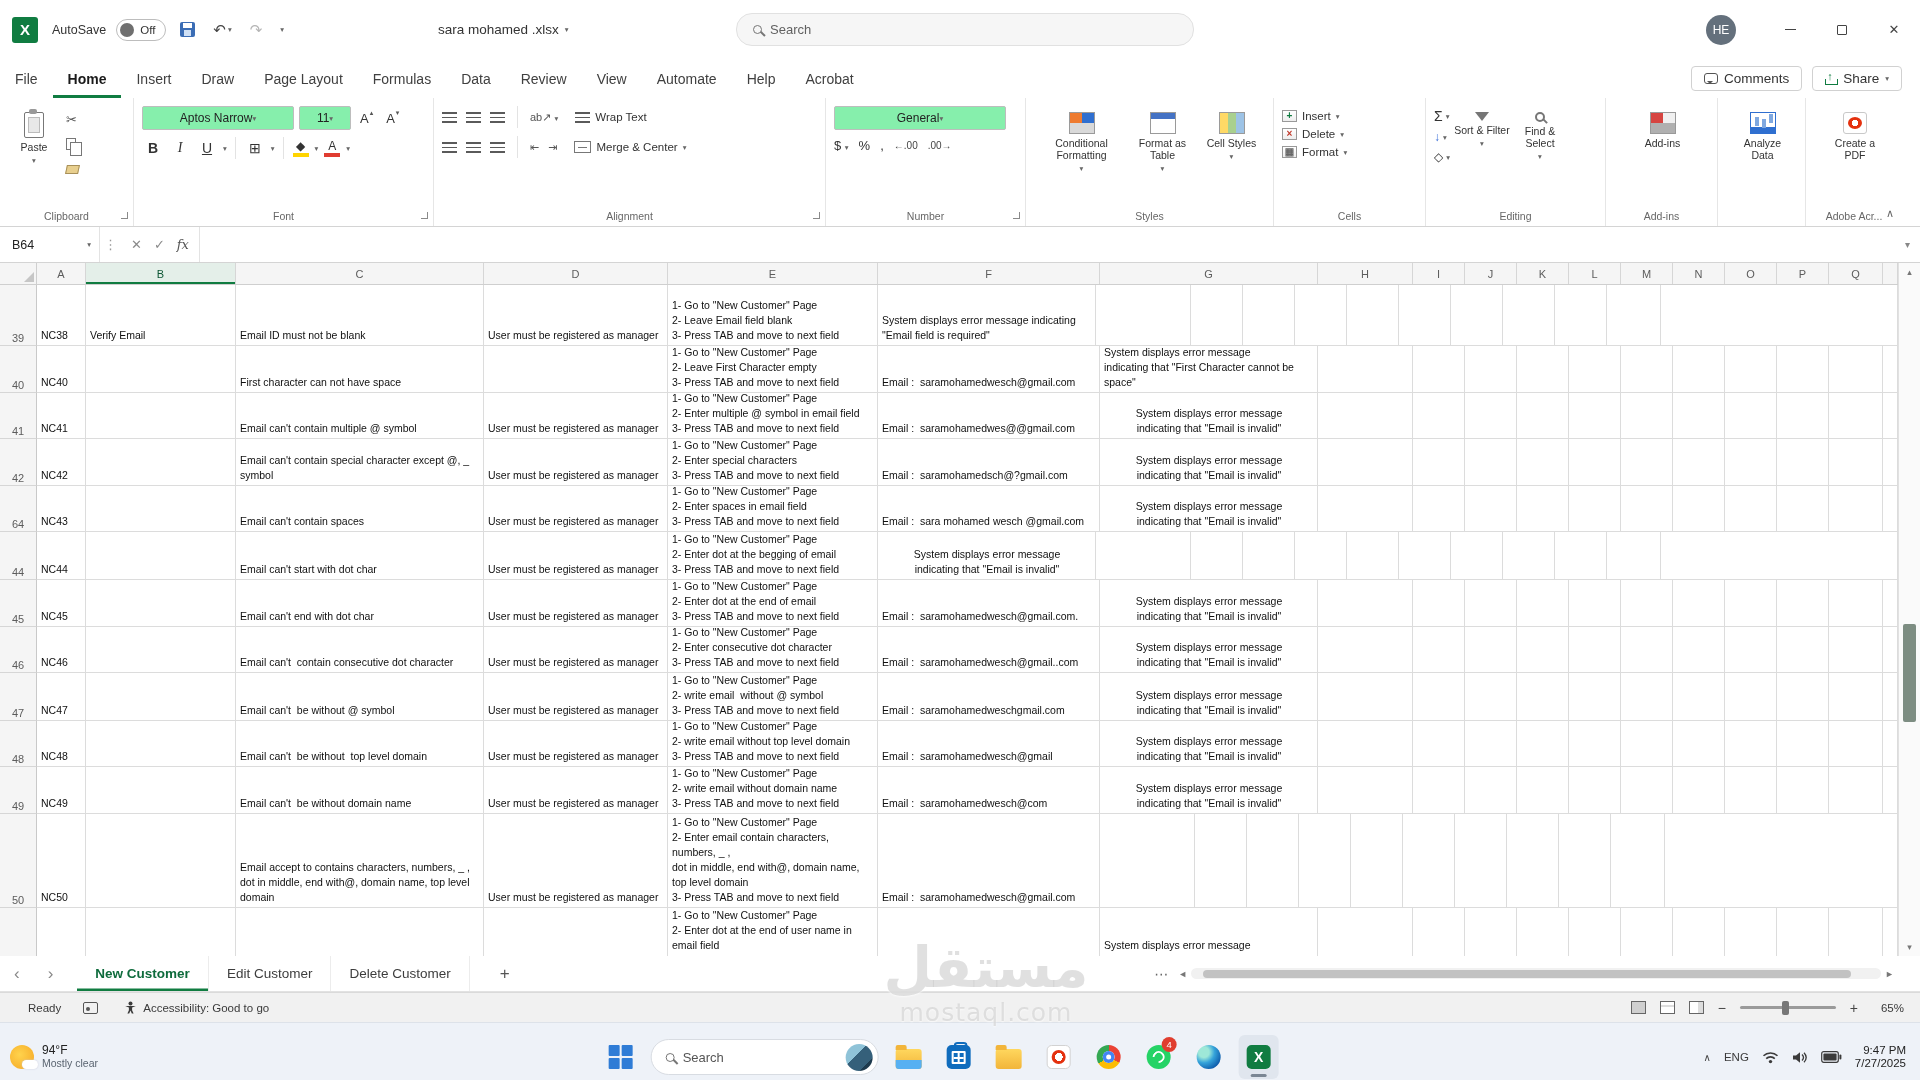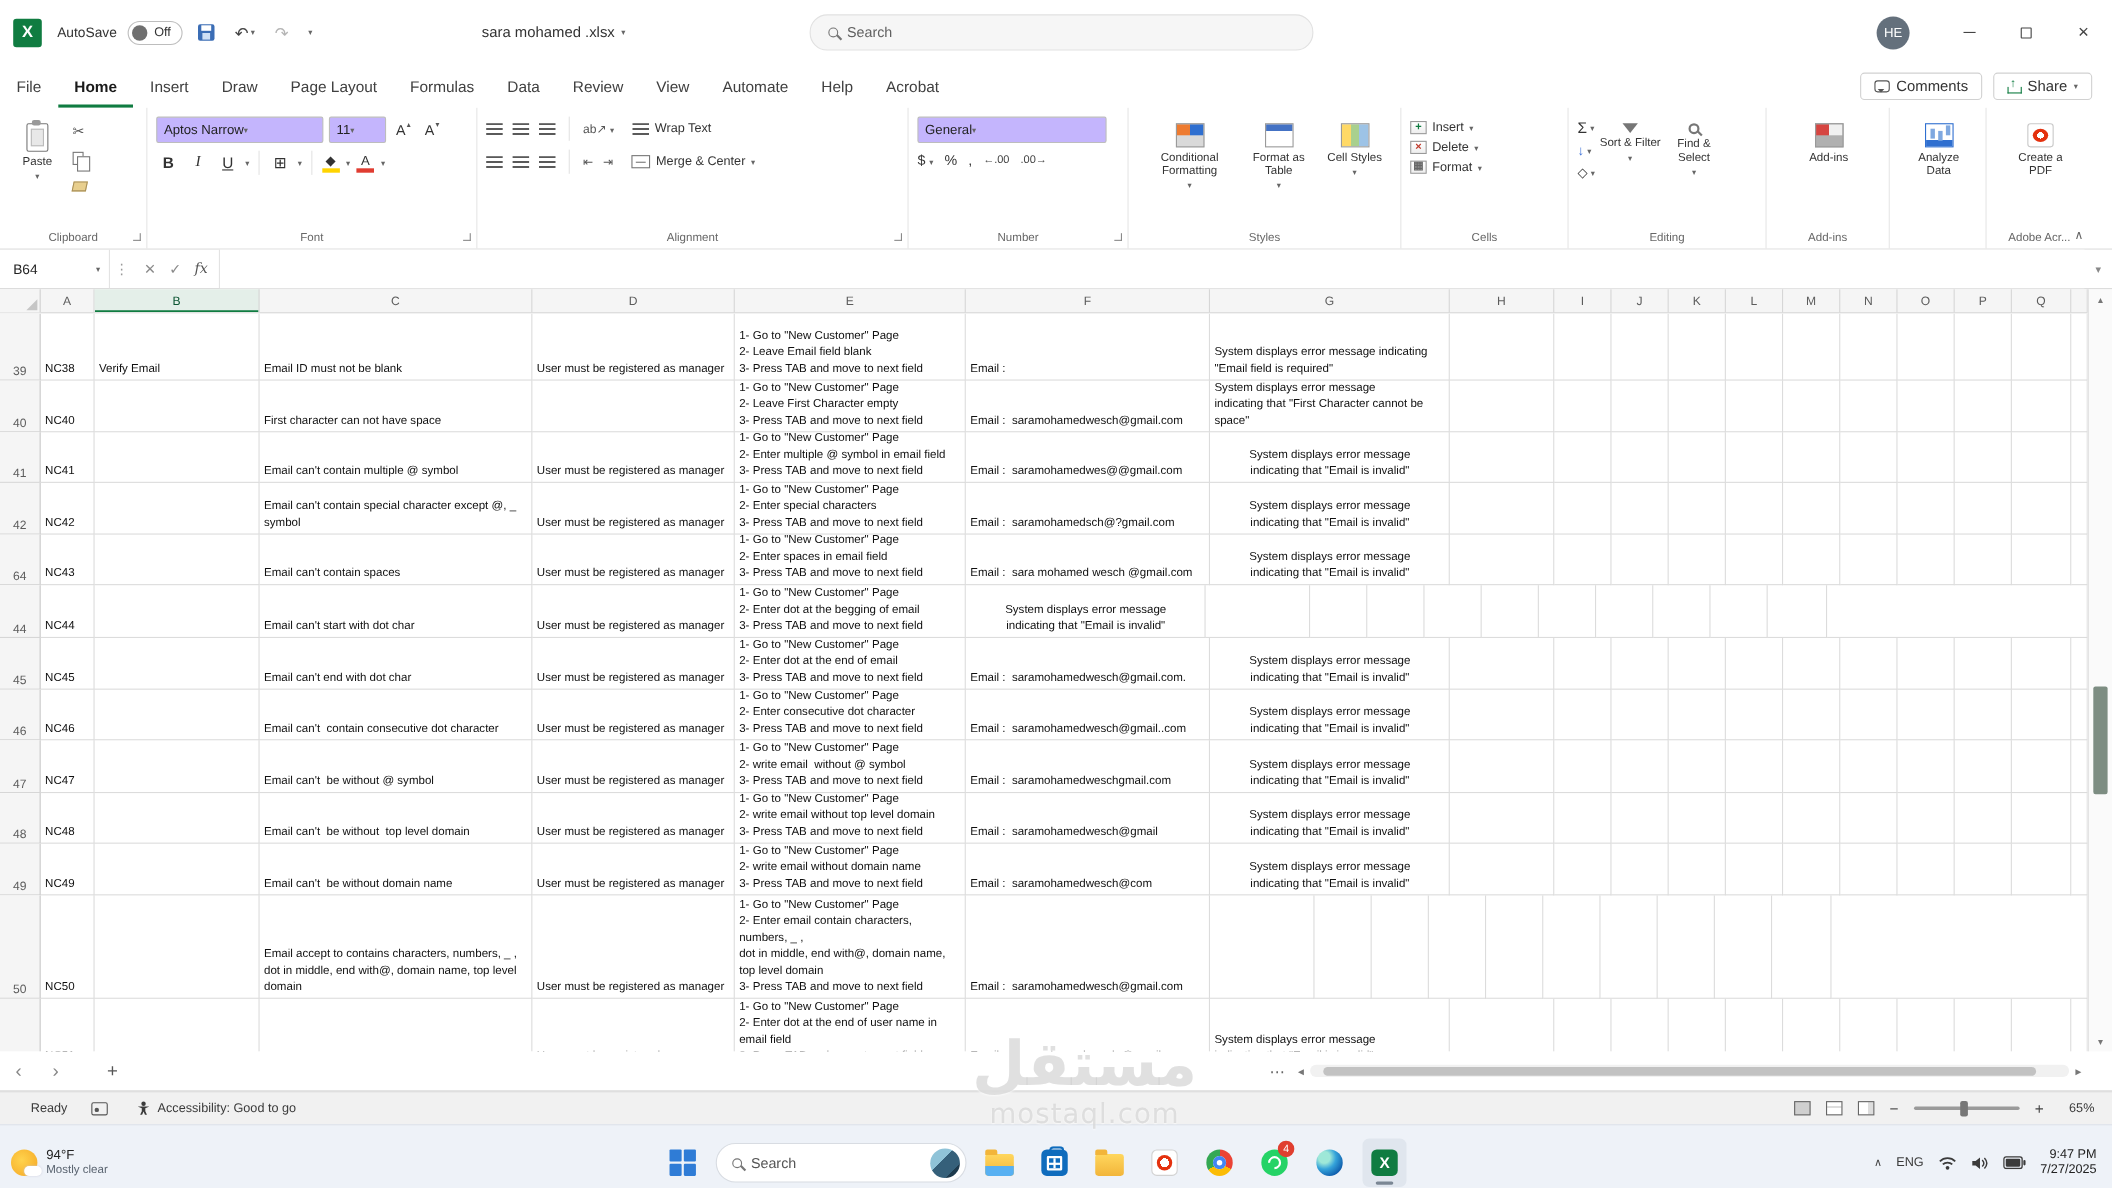--- a/index.html
+++ b/index.html
@@ -56,21 +56,21 @@
 .clipicon::before{content:"";position:absolute;top:-4px;left:4px;width:8px;height:5px;background:#999;border-radius:2px;}
 .clipicon::after{content:"";position:absolute;top:4px;left:3px;width:10px;height:14px;background:#e8e8e8;border:1px solid #bbb;}
 .clipcol{display:flex;flex-direction:column;gap:7px;padding-top:4px;}
 .smicon{font-size:13px;color:#555;display:flex;align-items:center;gap:3px;height:18px;}
 .icopy{width:10px;height:12px;border:1.4px solid #777;background:#fff;position:relative;display:inline-block;}
 .icopy::after{content:"";position:absolute;left:2.5px;top:2.5px;width:10px;height:12px;border:1.4px solid #777;background:#fff;}
 .ipaint{width:13px;height:9px;background:#e8cf8e;border:1px solid #a8905a;display:inline-block;transform:skewX(-12deg);}
 
 .fontrows{display:flex;flex-direction:column;gap:7px;width:100%;}
 .frow{display:flex;align-items:center;gap:5px;}
-.select{border:1px solid #bdbdbd;border-radius:2px;display:flex;align-items:center;justify-content:flex-start;padding:2px 6px;font-size:12px;color:#222;background:#c4b5fd;height:24px;}
+.select{border:1px solid #bdbdbd;border-radius:2px;display:flex;align-items:center;justify-content:center;padding:2px 6px;font-size:12px;color:#222;background:#86efac;height:24px;}
 .fontsel{width:152px;}
 .sizesel{width:52px;}
 .sbtn{font-size:13px;color:#333;padding:0 4px;display:flex;align-items:flex-start;gap:1px;}
 .sup{font-size:7px;margin-top:-2px;color:#555;}
 .fmt{font-size:14px;color:#333;width:22px;text-align:center;}
 .fmt.b{font-weight:bold;}
 .fmt.i{font-style:italic;font-family:"Liberation Serif",serif;}
 .fmt.u{text-decoration:underline;}
 .coloricon{position:relative;width:18px;height:18px;display:inline-flex;align-items:flex-start;justify-content:center;font-size:12px;color:#333;}
 .coloricon .bar{position:absolute;bottom:0;left:1px;right:1px;height:4px;}
@@ -544,23 +544,20 @@
           <span class="ctext">Email ID must not be blank</span>
         </div>
         <div class="cell" style="width: 184px;">
           <span class="ctext">User must be registered as manager</span>
         </div>
         <div class="cell" style="width: 210px;">
           <span class="ctext">1- Go to "New Customer" Page
 2- Leave Email field blank
 3- Press TAB and move to next field</span>
         </div>
-        <div class="cell" style="width: 222px;">
-          <span class="ctext">Email :</span>
-        </div>
         <div class="cell" style="width: 218px;">
           <span class="ctext">System displays error message indicating
 "Email field is required"</span>
         </div>
         <div class="cell" style="width: 95px;"></div>
         <div class="cell" style="width: 52px;"></div>
         <div class="cell" style="width: 52px;"></div>
         <div class="cell" style="width: 52px;"></div>
         <div class="cell" style="width: 52px;"></div>
         <div class="cell" style="width: 52px;"></div>
@@ -1003,20 +1000,25 @@
 
   <div class="vscroll">
     <span class="varr" style="top:4px">▴</span>
     <div class="vthumb"></div>
     <span class="varr" style="bottom:4px">▾</span>
   </div>
 
   <div class="sheetbar">
     <span class="snav">‹</span>
     <span class="snav">›</span>
+    <div class="stabs">
+      <div class="stab active">New Customer</div>
+      <div class="stab">Edit Customer</div>
+      <div class="stab">Delete Customer</div>
+    </div>
     <div class="addsheet">+</div>
     <div class="sheetmore">⋯</div>
     <div class="hscroll">
       <span class="harr">◄</span>
       <div class="htrack">
           <div class="hthumb"></div>
         </div>
       <span class="harr">►</span>
     </div>
   </div>

